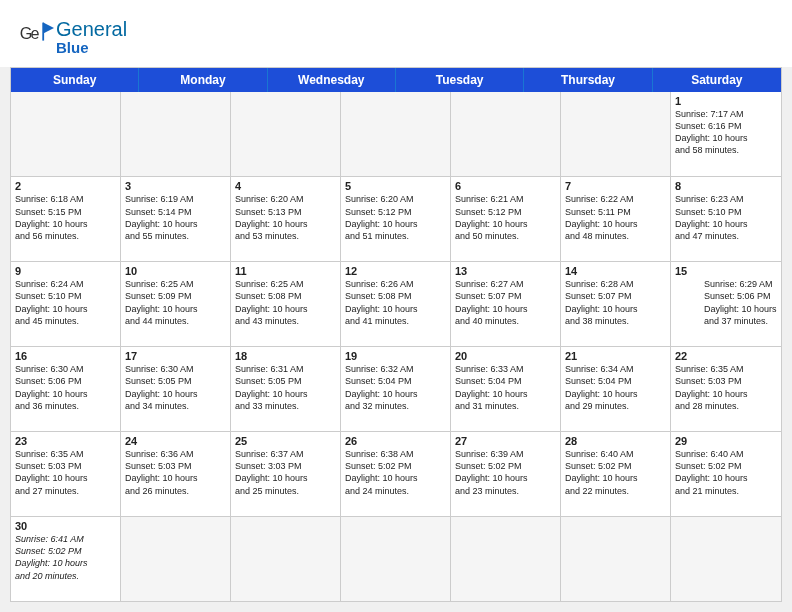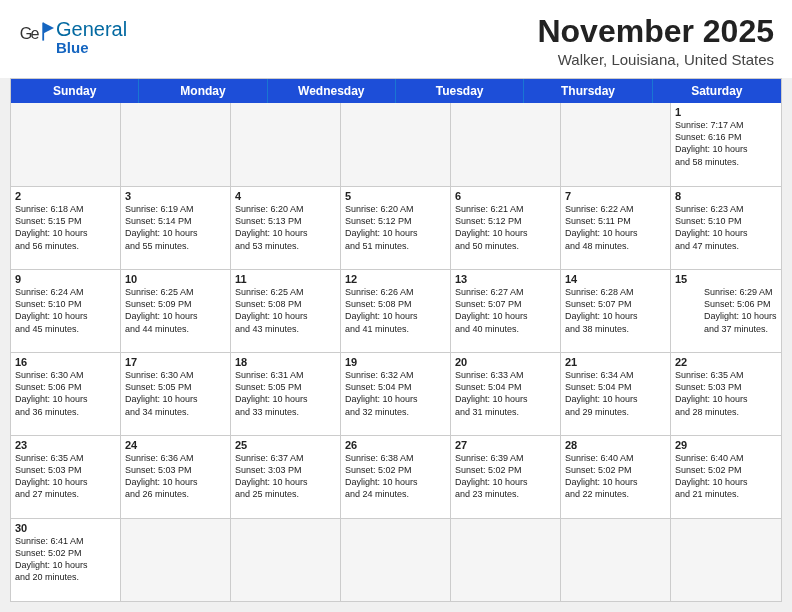--- a/index.html
+++ b/index.html
@@ -129,24 +129,20 @@
         <text x="14" y="22" font-size="18" font-family="Arial" fill="#333" font-weight="normal">e</text>
 
         <polygon points="28,4 40,10 28,16" fill="#1565c0"></polygon>
         <rect x="27" y="4" width="2" height="20" fill="#1565c0"></rect>
       </svg>
       <div class="logo-text">
         <span class="general">General</span>
         <span class="blue">Blue</span>
       </div>
     </div>
-    <div class="title-section">
-      <div class="month-title">November 2025</div>
-      <div class="location">Walker, Louisiana, United States</div>
-    </div>
   </div>
 
   <div class="calendar">
     <div class="cal-header">
       <div class="cal-header-cell">Sunday</div>
       <div class="cal-header-cell">Monday</div>
       <div class="cal-header-cell">Wednesday</div>
       <div class="cal-header-cell">Tuesday</div>
       <div class="cal-header-cell">Thursday</div>
       <div class="cal-header-cell">Saturday</div>
@@ -367,21 +363,21 @@
             <span class="day-num">29</span>
             <div class="day-info" style="white-space: pre-line;">Sunrise: 6:40 AM
 Sunset: 5:02 PM
 Daylight: 10 hours
 and 21 minutes.</div>
           </div>
         </div>
         <div class="cal-week">
           <div class="cal-cell">
             <span class="day-num">30</span>
-            <div class="day-info" style="white-space: pre-line;">Sunrise: 6:41 AM
+            <div class="day-info" style="white-space: pre-line; font-style: italic;">Sunrise: 6:41 AM
 Sunset: 5:02 PM
 Daylight: 10 hours
 and 20 minutes.</div>
           </div>
           <div class="cal-cell empty"></div>
           <div class="cal-cell empty"></div>
           <div class="cal-cell empty"></div>
           <div class="cal-cell empty"></div>
           <div class="cal-cell empty"></div>
           <div class="cal-cell empty"></div>

